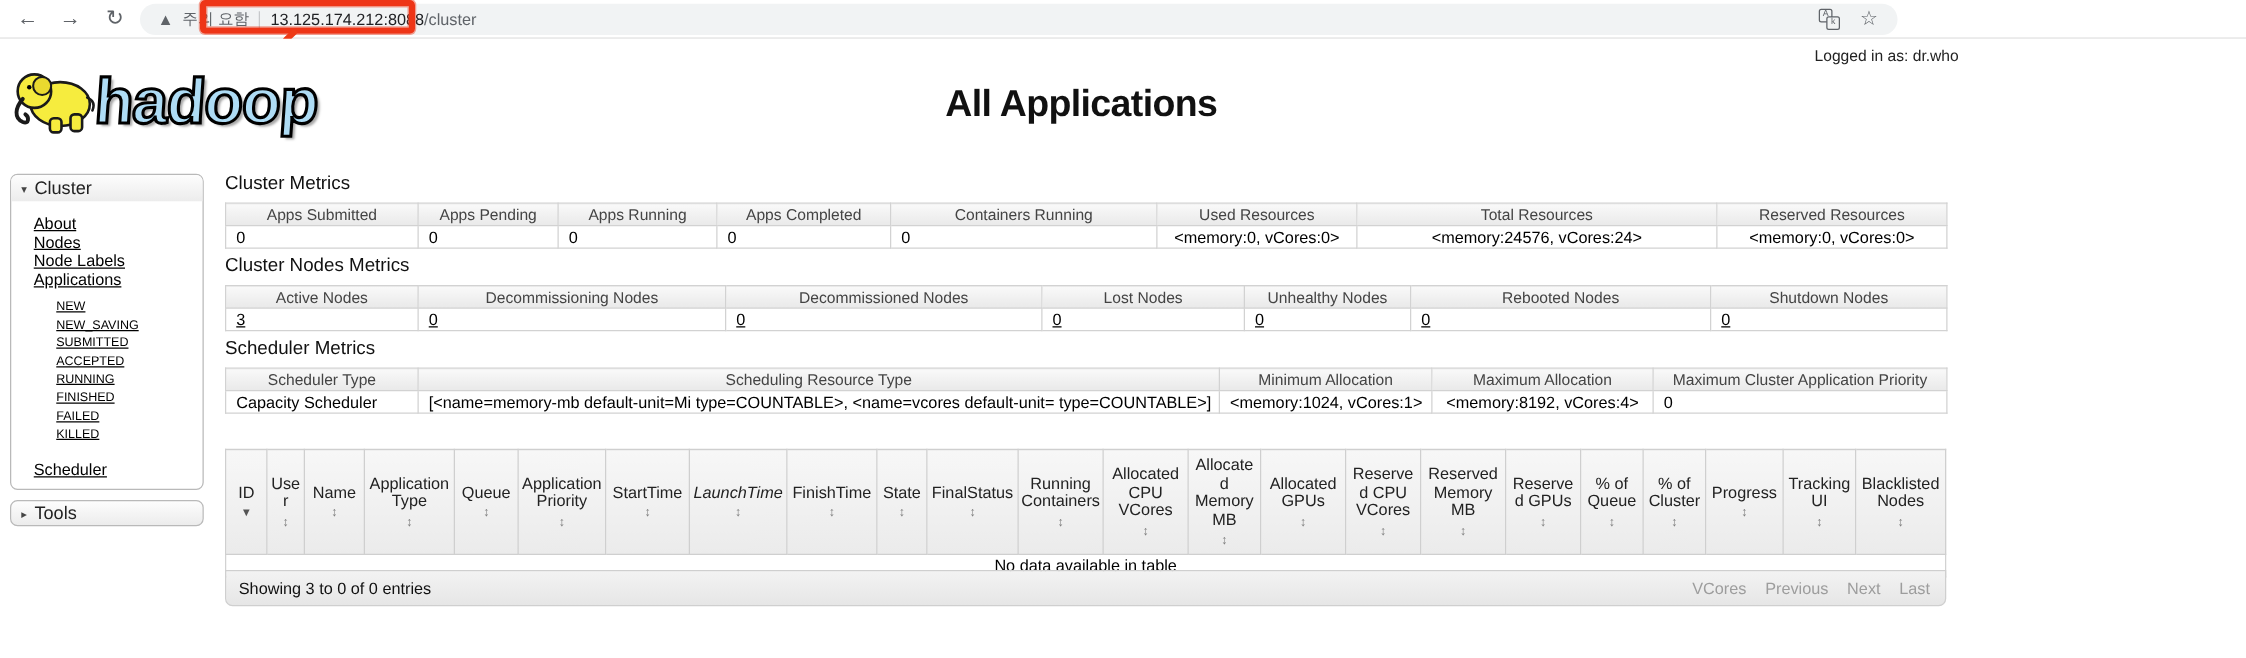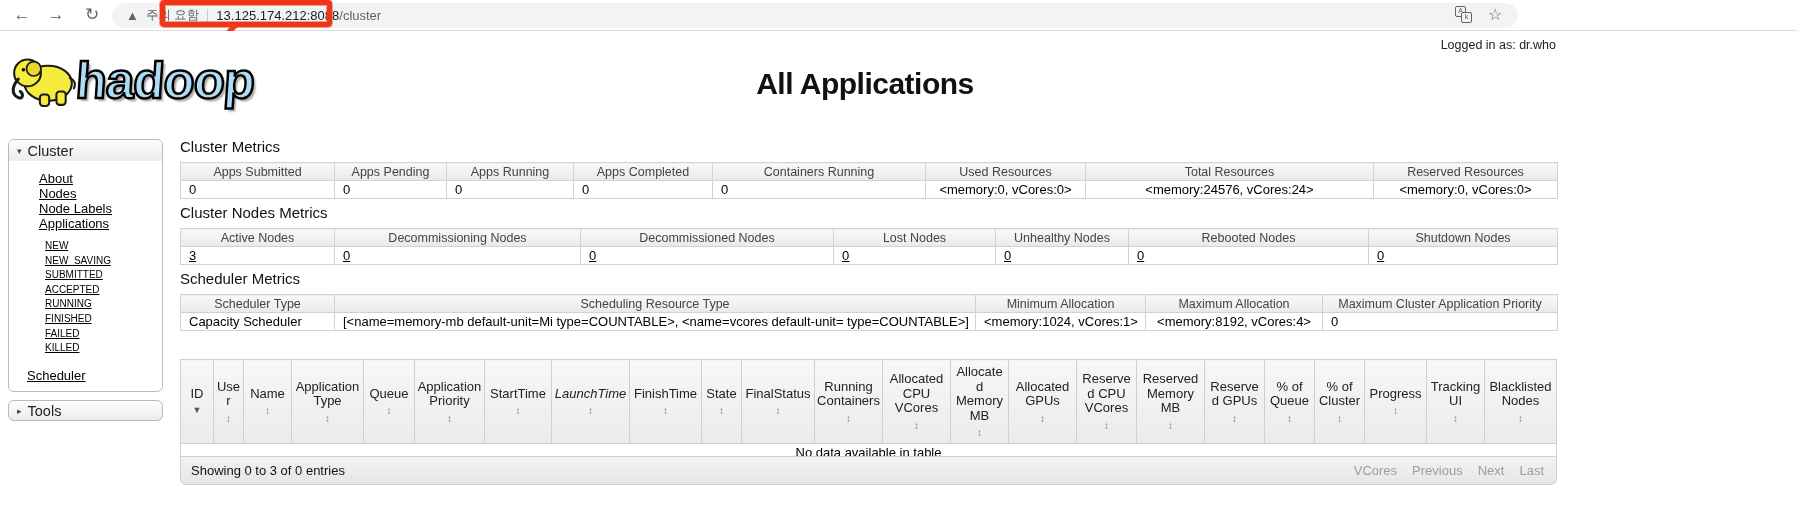--- a/index.html
+++ b/index.html
@@ -37,30 +37,30 @@
                      font-weight:500; letter-spacing:-0.5px; }
 
   
   #pagehead { position:absolute; left:0; top:31px; width:1797px; height:88px; background:#fff; }
   #logo { position:absolute; left:10px; top:12px; display:flex; align-items:flex-end; }
   #logo-text { font-size:51px; font-weight:900; color:#aedcf5; letter-spacing:-1px;
                -webkit-text-stroke:2.5px #000; transform:skewX(-4deg);
                text-shadow:3px 3px 2px rgba(0,0,0,.35); line-height:56px; }
   #page-title { position:absolute; left:640px; top:36px; width:450px; text-align:center;
                 font-size:30px; font-weight:800; color:#111; letter-spacing:-0.5px; }
-  #logged-in { position:absolute; right:241px; top:7px; font-size:12.5px; color:#222; }
+  #logged-in { position:absolute; right:230px; top:7px; font-size:12.5px; color:#222; }
 
   
   #nav-cluster { position:absolute; left:8px; top:139px; width:155px; height:253px;
                  border:1px solid #b9b9b9; border-radius:6px; background:#fff; }
   .accordion-head { height:21px; background:linear-gradient(#fdfdfd,#ececec);
                     border-radius:5px 5px 0 0; display:flex; align-items:center;
                     padding-left:8px; font-size:14.5px; color:#222; cursor:pointer; }
   .accordion-head .tri { font-size:9px; color:#444; margin-right:6px; }
-  #nav-links { margin:10px 0 0 30px; }
+  #nav-links { margin:10px 0 0 18px; }
   #nav-links a, #nav-sub a, #nav-sched a { display:block; color:#000; text-decoration:underline;
                  font-size:13px; line-height:15px; cursor:pointer; }
   #nav-sub { margin:8px 0 0 36px; }
   #nav-sub a { font-size:10px; line-height:14.6px; }
   #nav-sched { margin:12px 0 0 18px; }
   #nav-tools { position:absolute; left:8px; top:400px; width:155px; height:21px;
                border:1px solid #b9b9b9; border-radius:6px; background:linear-gradient(#fdfdfd,#ececec);
                display:flex; align-items:center; padding-left:8px; font-size:14.5px; color:#222; cursor:pointer; }
 
   
@@ -384,21 +384,21 @@
           </tr>
         </thead>
       <tbody>
           <tr>
             <td id="apps-empty-cell" colspan="23">No data available in table</td>
           </tr>
         </tbody>
     </table>
 
     <div id="dt-footer">
-      <div id="dt-info">Showing 0 to 3 of 0 entries</div>
+      <div id="dt-info">Showing 3 to 0 of 0 entries</div>
       <div id="dt-pages">
           <span class="pgbtn">VCores</span>
           <span class="pgbtn">Previous</span>
           <span class="pgbtn">Next</span>
           <span class="pgbtn">Last</span>
         </div>
     </div>
 
   </div>
 </div>

